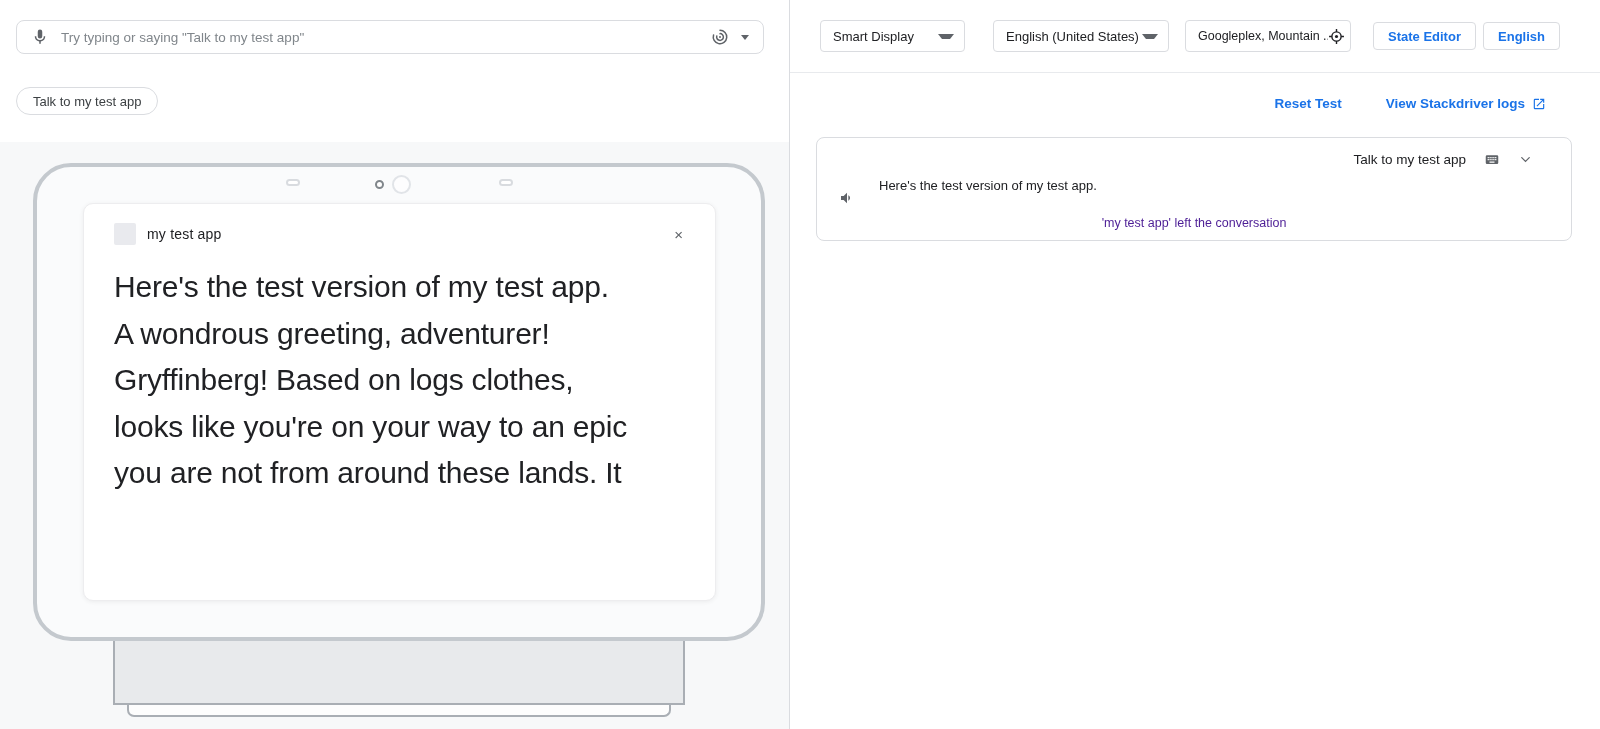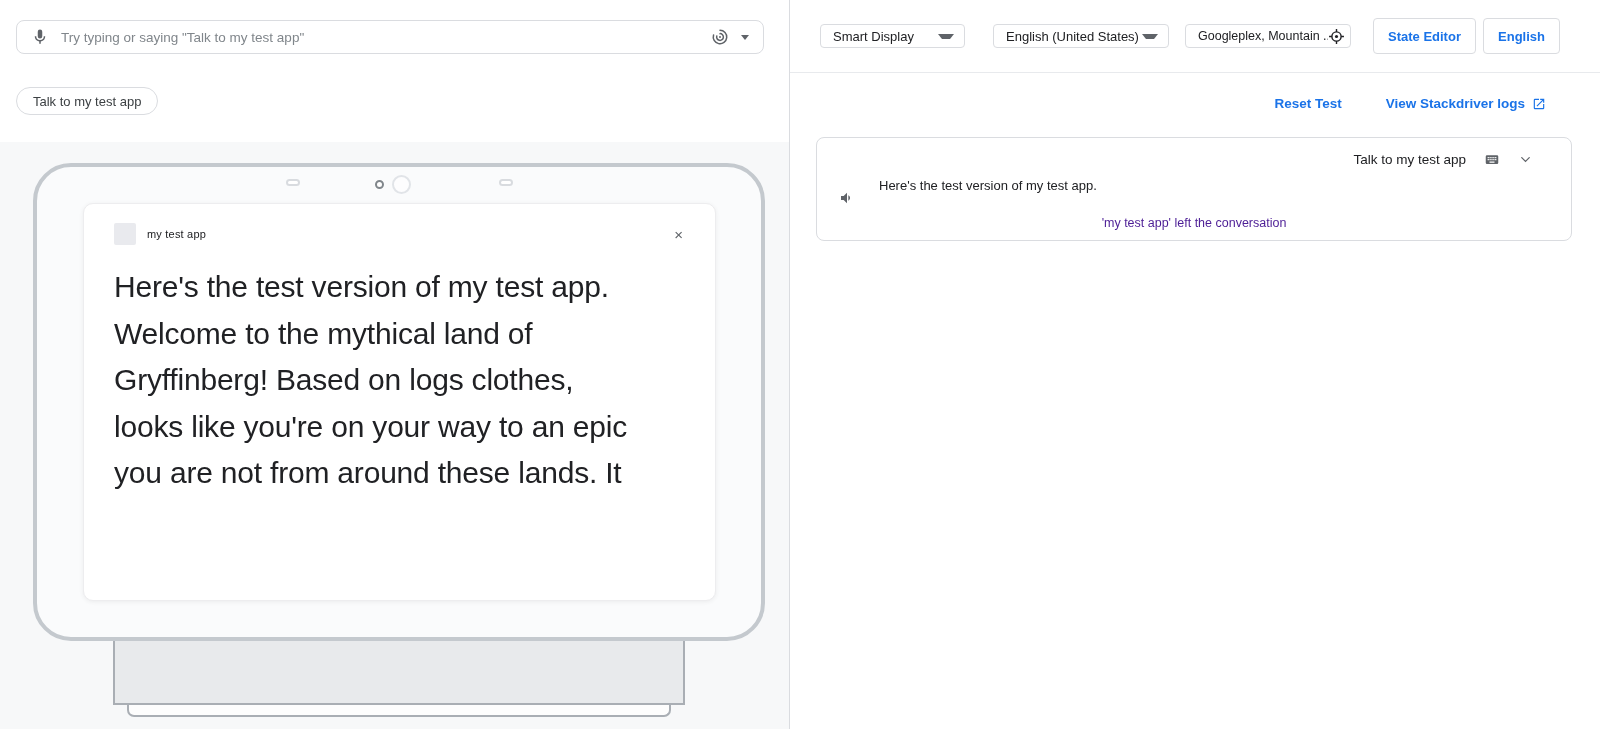--- a/index.html
+++ b/index.html
@@ -41,48 +41,48 @@
     border:2.5px solid #80868b; border-radius:50%; background:#fff; }
   .cam-big { position:absolute; left:355px; top:8px; width:19px; height:19px;
     border:2px solid #e1e4e8; border-radius:50%; background:#fdfdfe; }
 
   .screen { position:absolute; left:46px; top:36px; width:633px; height:398px;
     background:#fff; border:1px solid #ededef; border-radius:10px;
     box-shadow:0 1px 4px rgba(60,64,67,.08); overflow:hidden; }
   .screen-header { position:absolute; left:30px; right:32px; top:18px; height:24px;
     display:flex; align-items:center; }
   .app-icon { width:22px; height:22px; background:#e9eaee; border-radius:2px; }
-  .app-name { margin-left:11px; font-size:11px; color:#202124; letter-spacing:.2px; }
+  .app-name { margin-left:11px; font-size:14px; color:#202124; letter-spacing:.2px; }
   .screen-close { margin-left:auto; font-size:15px; color:#5f6368; cursor:pointer; line-height:1; }
   .screen-body { position:absolute; left:30px; top:60px; width:585px; height:262px;
     overflow:hidden; font-size:30px; line-height:46.5px; color:#202124; letter-spacing:-0.2px; }
   .screen-line { white-space:nowrap; }
 
   .stand { position:absolute; left:113px; top:495px; width:572px; height:68px;
     background:#e8eaec; border:2px solid #a9aeb4; border-top:none; z-index:1; }
   .stand-lip { position:absolute; left:127px; top:563px; width:544px; height:12px;
     background:#fdfdfd; border:2px solid #a9aeb4; border-top:none;
     border-radius:0 0 7px 7px; z-index:0; }
 
   
   .right-panel { position:absolute; left:790px; top:0; width:810px; height:729px; background:#fff; }
 
   .topbar { position:absolute; left:0; top:0; width:100%; height:73px;
     border-bottom:1px solid #e8eaed; display:flex; align-items:center;
     padding:0 40px 0 30px; background:#fff; }
-  .select-box { height:24px; border:1px solid #dadce0; border-radius:4px; background:#fff;
+  .select-box { height:32px; border:1px solid #dadce0; border-radius:4px; background:#fff;
     display:flex; align-items:center; padding:0 10px 0 12px; font-size:13px; color:#202124;
     cursor:pointer; flex:0 0 auto; }
   .select-box span { white-space:nowrap; overflow:hidden; }
   .select-box .caret-down { margin-left:auto; padding-left:8px; }
   .sel-surface { width:145px; }
   .sel-language { width:176px; margin-left:28px; }
   .loc-box { width:166px; margin-left:16px; font-size:12.5px; padding-right:6px; }
   .loc-box svg { margin-left:auto; flex:0 0 auto; }
-  .btn-outline { height:36px; border:1px solid #dadce0; border-radius:4px; background:#fff;
+  .btn-outline { height:28px; border:1px solid #dadce0; border-radius:4px; background:#fff;
     color:#1a73e8; font-size:13px; font-weight:bold; display:flex; align-items:center;
     padding:0 14px; cursor:pointer; white-space:nowrap; flex:0 0 auto; }
   .btn-state { margin-left:22px; }
   .btn-settings { margin-left:auto; }
 
   .links-row { position:absolute; top:96px; right:54px; display:flex; align-items:center;
     gap:44px; font-size:13.5px; font-weight:bold; color:#1a73e8; }
   .link { display:flex; align-items:center; gap:7px; cursor:pointer; }
 
   .convo-card { position:absolute; left:26px; top:137px; width:756px;
@@ -127,21 +127,21 @@
       <span class="bezel-pill pill-right"></span>
 
       <div class="screen">
         <div class="screen-header">
           <span class="app-icon"></span>
           <span class="app-name">my test app</span>
           <span class="screen-close">×</span>
         </div>
         <div class="screen-body">
           <div class="screen-line">Here's the test version of my test app.</div>
-          <div class="screen-line">Welcome to the mythical land of</div>
+          <div class="screen-line">A wondrous greeting, adventurer!</div>
           <div class="screen-line">Gryffinberg! Based on logs clothes,</div>
           <div class="screen-line">looks like you're on your way to an epic</div>
           <div class="screen-line">you are not from around these lands. It</div>
         </div>
       </div>
     </div>
     <div class="stand"></div>
     <div class="stand-lip"></div>
   </div>
 </div>

